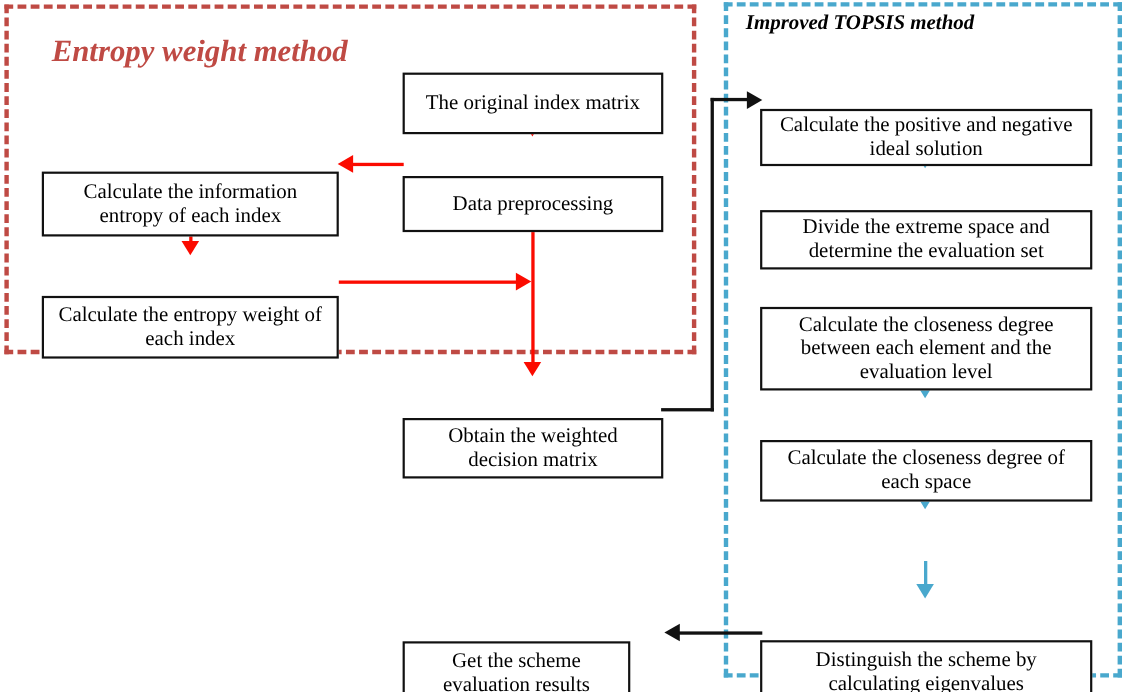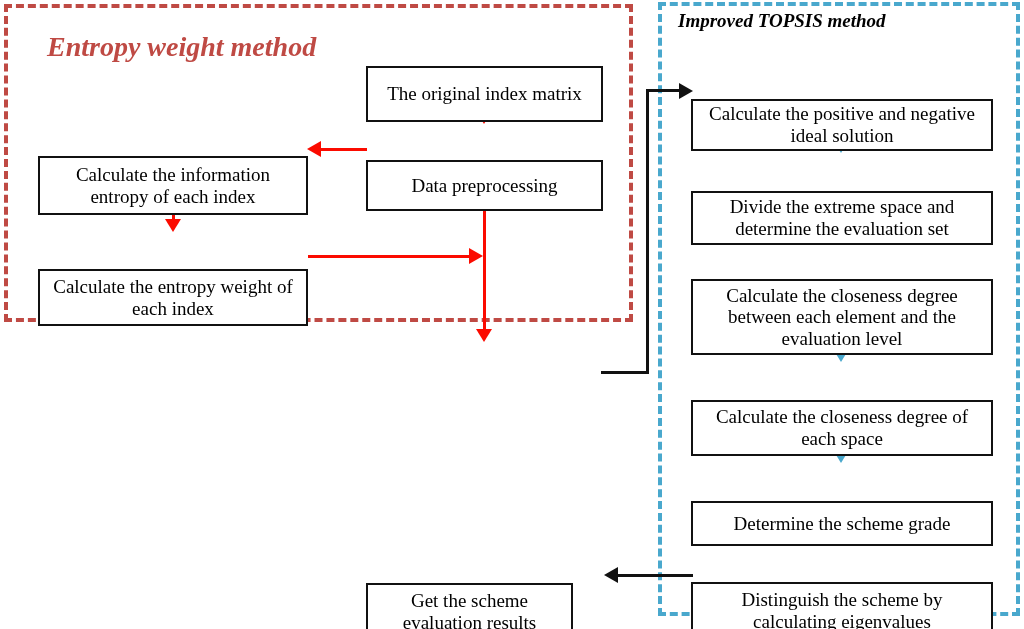--- a/index.html
+++ b/index.html
@@ -128,28 +128,28 @@
   <div class="arrow arr-left-black" style="left:604px; top:567px;"></div>
 
   <div class="node" id="node-original">The original index matrix</div>
 
   <div class="node" id="node-preproc">Data preprocessing</div>
 
   <div class="node" id="node-info-entropy">Calculate the information entropy of each index</div>
 
   <div class="node" id="node-entropy-w">Calculate the entropy weight of each index</div>
 
+  <div class="node" id="node-weighted">Obtain the weighted decision matrix</div>
 
   <div class="node" id="node-result">Get the scheme evaluation results</div>
 
   <div class="node" id="node-ideal">Calculate the positive and negative ideal solution</div>
 
   <div class="node" id="node-divide">Divide the extreme space and determine the evaluation set</div>
 
   <div class="node" id="node-closeness-el">Calculate the closeness degree between each element and the evaluation level</div>
 
   <div class="node" id="node-closeness-sc">Calculate the closeness degree of each space</div>
 
-  <div class="node" id="node-grade">Determine the scheme grade</div>
 
   <div class="node" id="node-distinguish">Distinguish the scheme by calculating eigenvalues</div>
 
 </div>
 
 </body></html>

